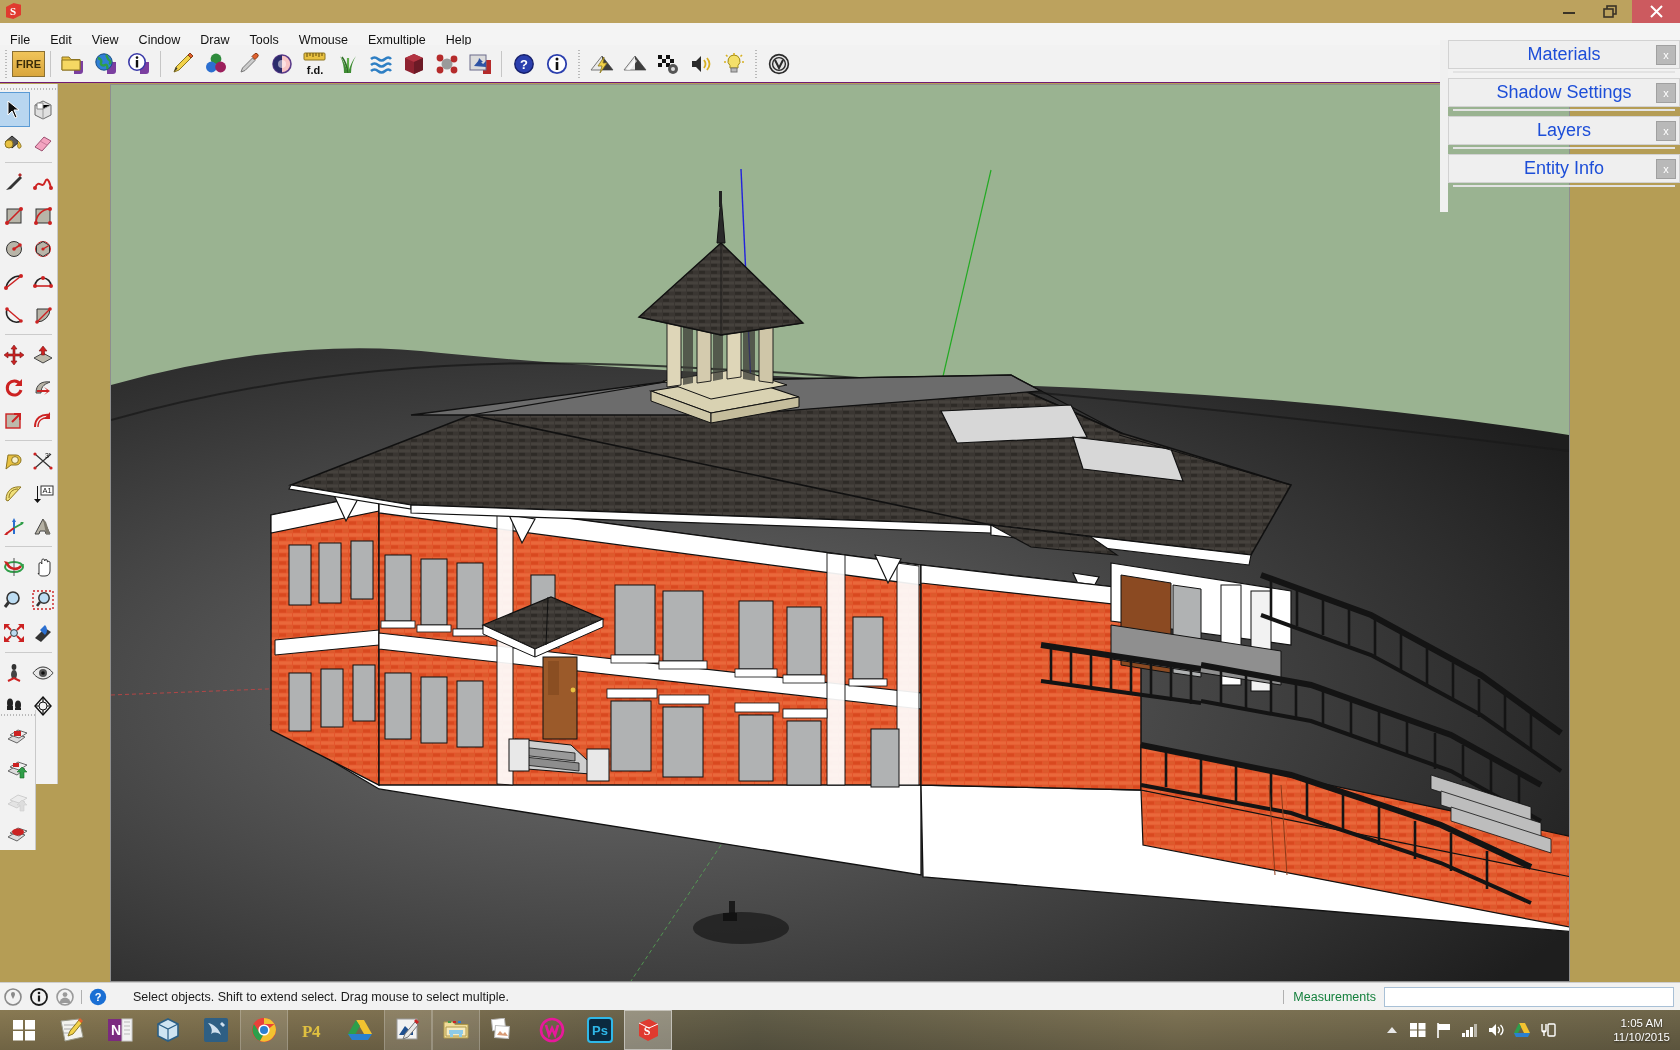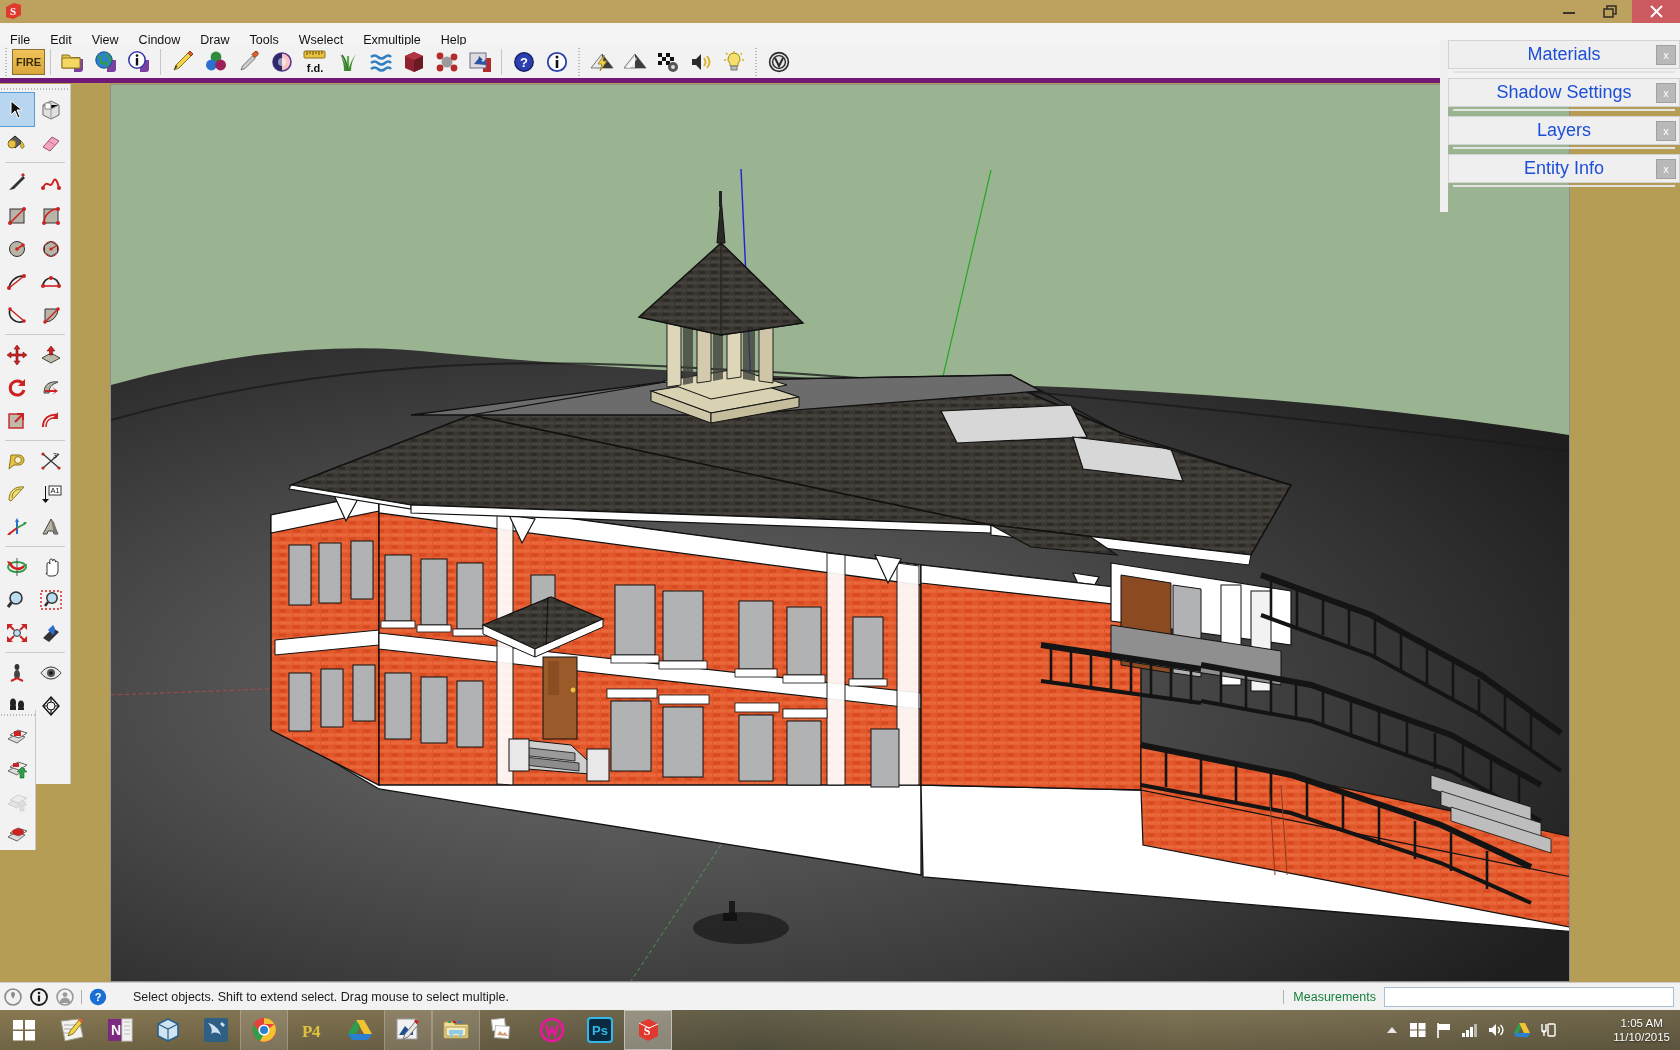--- a/index.html
+++ b/index.html
@@ -28,36 +28,36 @@
   
   #menubar { position:absolute; left:0; top:23px; width:1680px; height:34px;
     background:#f4f4f4; display:flex; align-items:center;
     border-bottom:1px solid #e0e0e0; }
   .menu-item { padding:2px 10px; font-size:12.5px; color:#111; cursor:default; }
   .menu-item u { text-decoration:underline; }
 
   
   #toolbar { position:absolute; left:0; top:45px; width:1680px; height:38px;
     background:#f2f2f2; display:flex; align-items:center;
-    border-bottom:5px solid #701a75; }
+    border-bottom:1px solid #701a75; }
   .tb-grip { width:7px; height:28px; margin:0 2px 0 3px;
     background-image:repeating-linear-gradient(to bottom,#b9b9b9 0 1px,transparent 1px 3px);
     background-size:2px 3px; background-repeat:repeat-y;
     background-position:2px 0; }
   .tb-sep { width:1px; height:26px; background:#c6c6c6; margin:0 5px; }
   .tbbtn { width:33px; height:32px; display:flex; align-items:center;
     justify-content:center; position:relative; }
   .tbbtn svg { display:block; }
   .firebtn { width:44px; height:26px; border:1px solid #8a7032;
     background:linear-gradient(#f0c45a,#d9a63c); display:flex; align-items:center;
     justify-content:center; font-size:11px; font-weight:bold; color:#3b2c08;
     font-family:"Liberation Sans",sans-serif; }
 
   
-  #leftpal { position:absolute; left:0; top:84px; width:71px; height:700px;
+  #leftpal { position:absolute; left:0; top:84px; width:58px; height:700px;
     background:#f2f2f2; border-right:1px solid #c9c9c9; }
   .pal-grip { height:9px;
     background-image:repeating-linear-gradient(to right,#b9b9b9 0 1px,transparent 1px 3px);
     background-size:3px 2px; background-repeat:repeat-x;
     background-position:4px 4px; }
   .pal-row { display:flex; }
   .palbtn { width:34px; height:33px; display:flex; align-items:center;
     justify-content:center; position:relative; }
   .palbtn.active { background:#b8d6f0; outline:1px solid #5b9bd5; }
   .pal-sep { height:1px; background:#cbcbcb; margin:3px 5px; }
@@ -144,21 +144,21 @@
   </div>
 </div>
 
 <div id="menubar">
   <div class="menu-item"><u>F</u><span>ile</span></div>
   <div class="menu-item"><u>E</u><span>dit</span></div>
   <div class="menu-item"><u>V</u><span>iew</span></div>
   <div class="menu-item"><u>C</u><span>indow</span></div>
   <div class="menu-item"><span>D</span><u>r</u><span>aw</span></div>
   <div class="menu-item"><u>T</u><span>ools</span></div>
-  <div class="menu-item"><u>W</u><span>select</span></div>
+  <div class="menu-item"><u>W</u><span>mouse</span></div>
   <div class="menu-item"><span>E</span><u>x</u><span>multiple</span></div>
   <div class="menu-item"><u>H</u><span>elp</span></div>
 </div>
 
 <div id="toolbar">
   <div class="tb-grip"></div>
 
   <div class="tbbtn">
     <div class="firebtn">FIRE</div>
   </div>

